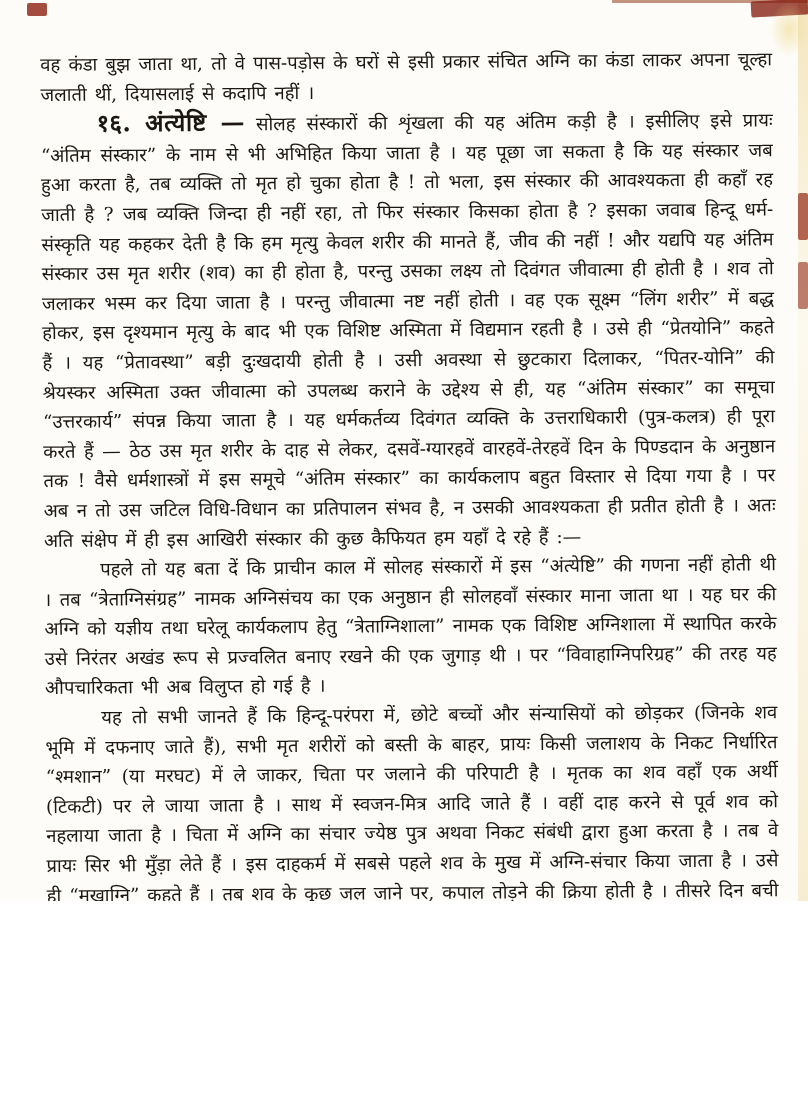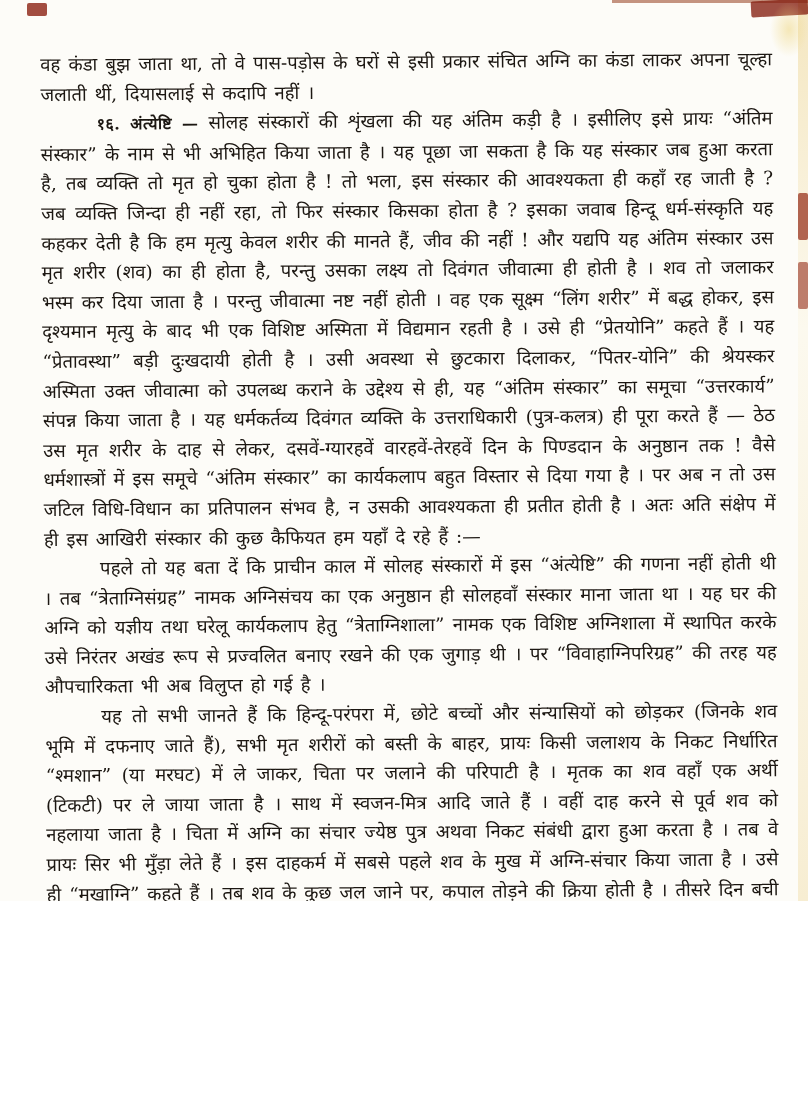--- a/index.html
+++ b/index.html
@@ -22,21 +22,21 @@
     position:absolute; left:40px; top:50px; width:732px;
     color:#1c1712; font-size:18.5px; line-height:29.6px;
     text-align:justify; word-spacing:2px;
     transform:rotate(-0.45deg); transform-origin:left top;
   }
   .content p { margin:0; }
   .p-opening  { margin-bottom:30px; }
   .p-section  { margin-bottom:27px; }
   .p-history  { margin-bottom:36px; }
   .indent { text-indent:56px; }
-  .lead { font-weight:bold; font-size:16px; letter-spacing:.5px; }
+  .lead { font-weight:bold; font-size:24px; letter-spacing:.5px; }
 
   .footer-rule {
     position:absolute; left:36px; top:1003px; width:752px; height:4px;
     background:#121110; transform:rotate(-0.4deg);
   }
   .footer-left {
     position:absolute; left:46px; top:1016px;
     font-size:14px; font-weight:bold; color:#1c1712; letter-spacing:.3px;
   }
   .page-number {

